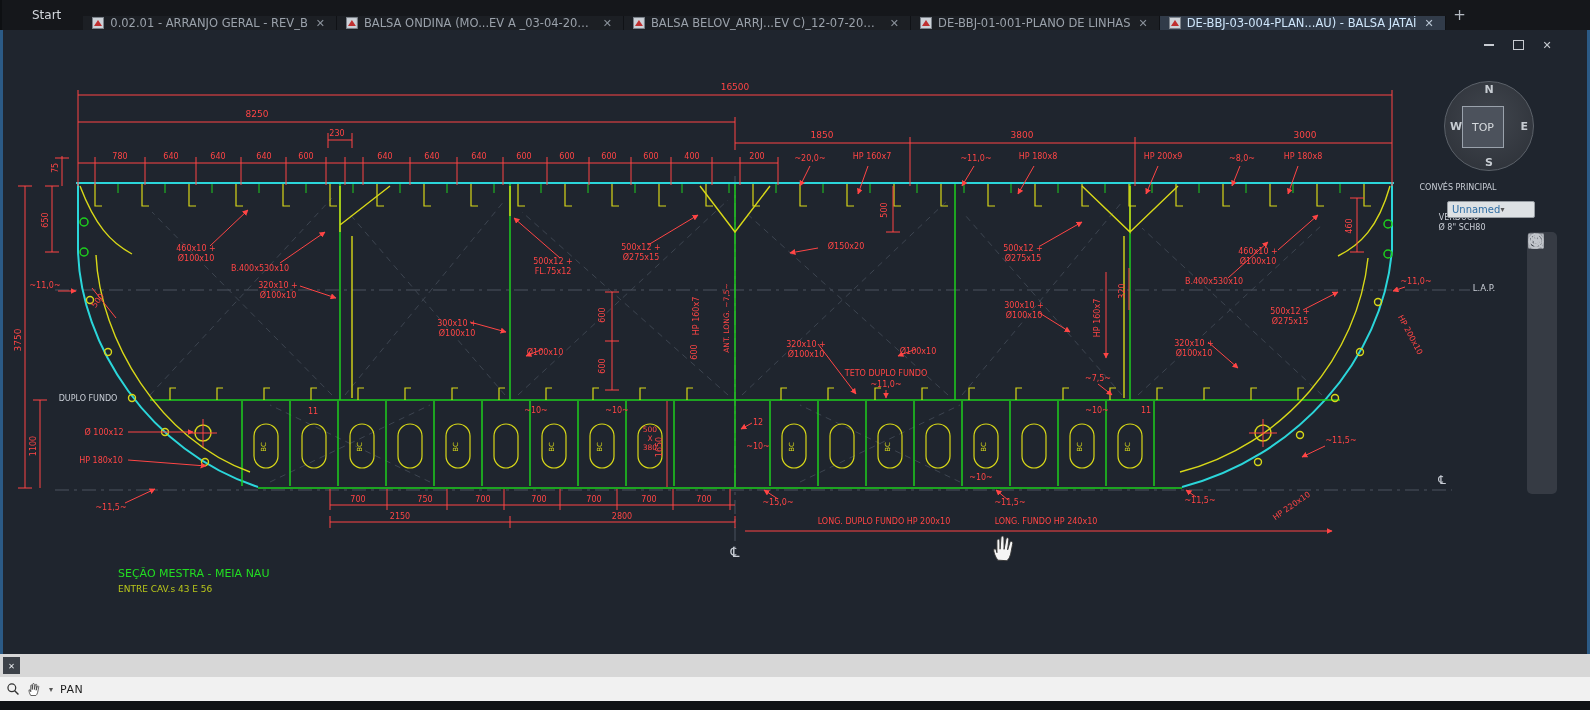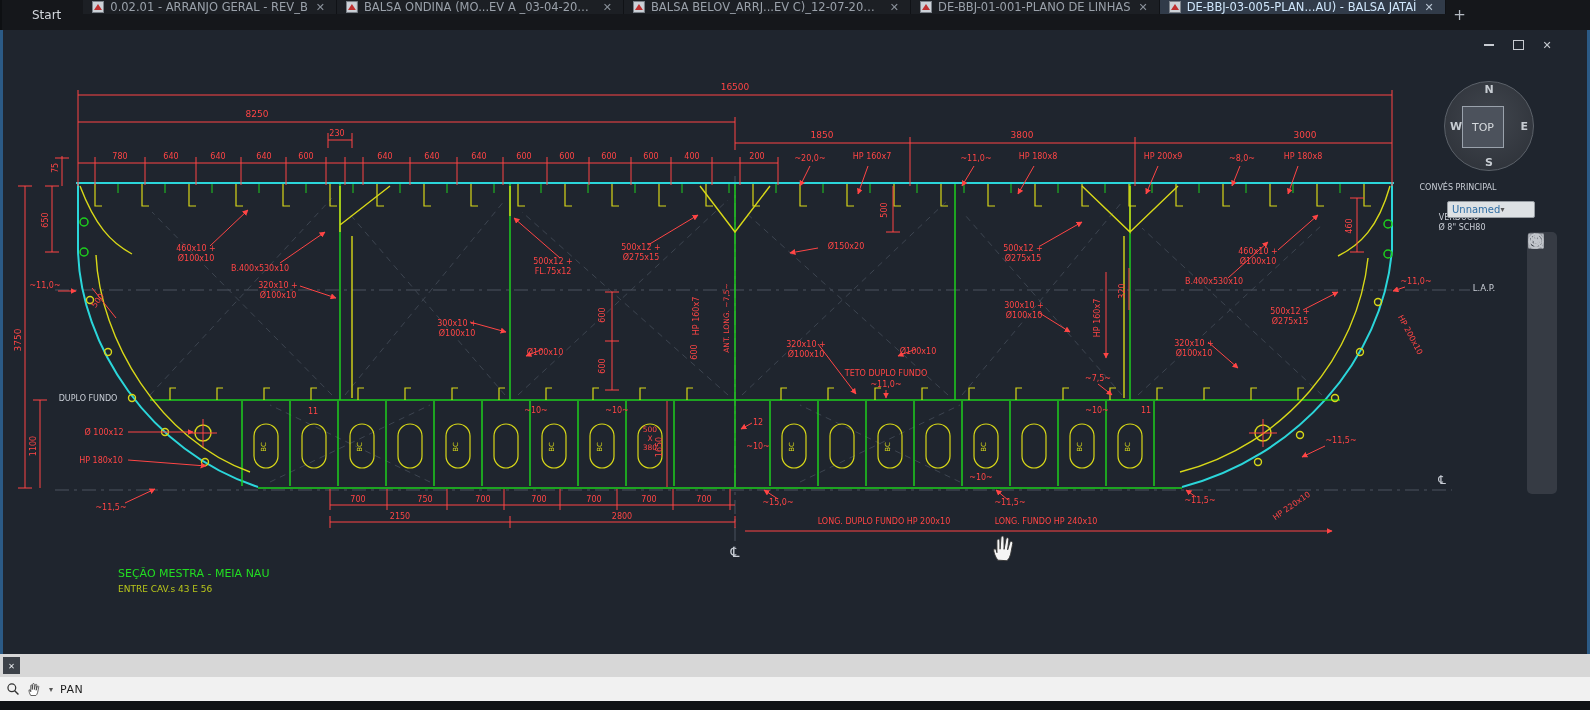--- a/index.html
+++ b/index.html
@@ -54,21 +54,21 @@
   .statusbar{position:absolute;top:677px;left:0;width:1590px;height:24px;background:#f1f1f1;
     display:flex;align-items:center;gap:7px;padding-left:6px;font-size:11px;color:#1c1c1c}
   .statusbar .mode{font-weight:normal;letter-spacing:.5px}
   .bottomstrip{position:absolute;top:701px;left:0;width:1590px;height:9px;background:#101215}
 </style>
 </head>
 <body>
 
 <div class="tabbar">
   <div class="start">Start</div>
-  <div id="tabs-host" style="display:flex;align-items:flex-start">
+  <div id="tabs-host" style="display:flex;align-items:flex-end">
   <div class="tab">
     <svg width="12" height="12" viewBox="0 0 12 12">
       <rect x="0.5" y="0.5" width="11" height="11" fill="#cdd2d8" stroke="#7c828a"></rect>
       <polygon points="2,9 6,3 10,9" fill="#c03030"></polygon>
     </svg>
     <span class="tlabel">0.02.01 - ARRANJO GERAL - REV_B</span>
     <span class="tclose">✕</span>
   </div>
 
   <div class="tab">
@@ -96,21 +96,21 @@
     </svg>
     <span class="tlabel">DE-BBJ-01-001-PLANO DE LINHAS</span>
     <span class="tclose">✕</span>
   </div>
 
   <div class="tab active">
     <svg width="12" height="12" viewBox="0 0 12 12">
       <rect x="0.5" y="0.5" width="11" height="11" fill="#cdd2d8" stroke="#7c828a"></rect>
       <polygon points="2,9 6,3 10,9" fill="#c03030"></polygon>
     </svg>
-    <span class="tlabel">DE-BBJ-03-005-PLAN...AU) - BALSA JATAÍ</span>
+    <span class="tlabel">DE-BBJ-03-004-PLAN...AU) - BALSA JATAÍ</span>
     <span class="tclose">✕</span>
   </div>
 </div>
   <div class="newtab">+</div>
 </div>
 
 <div class="canvas">
 
   <svg id="dwg" width="1590" height="624" viewBox="0 30 1590 624">
     <defs>

